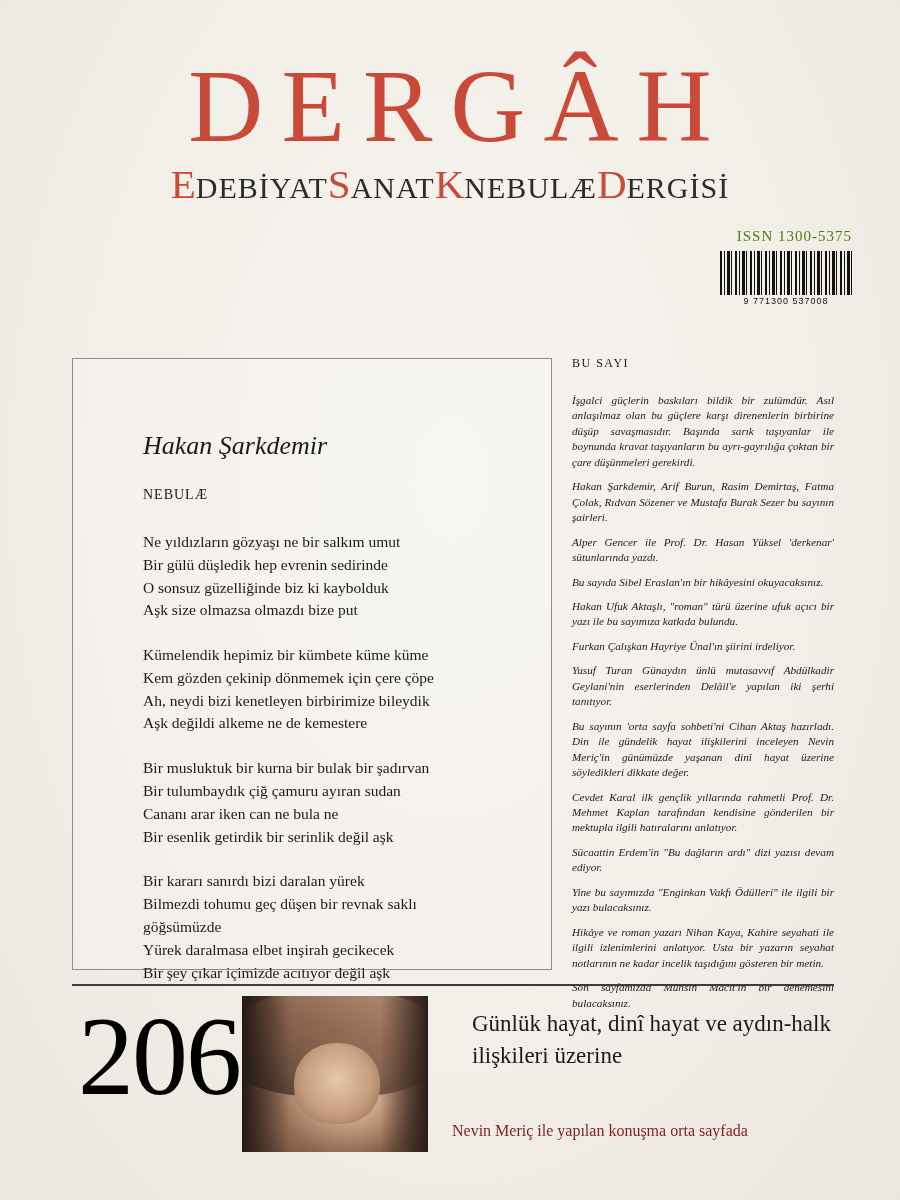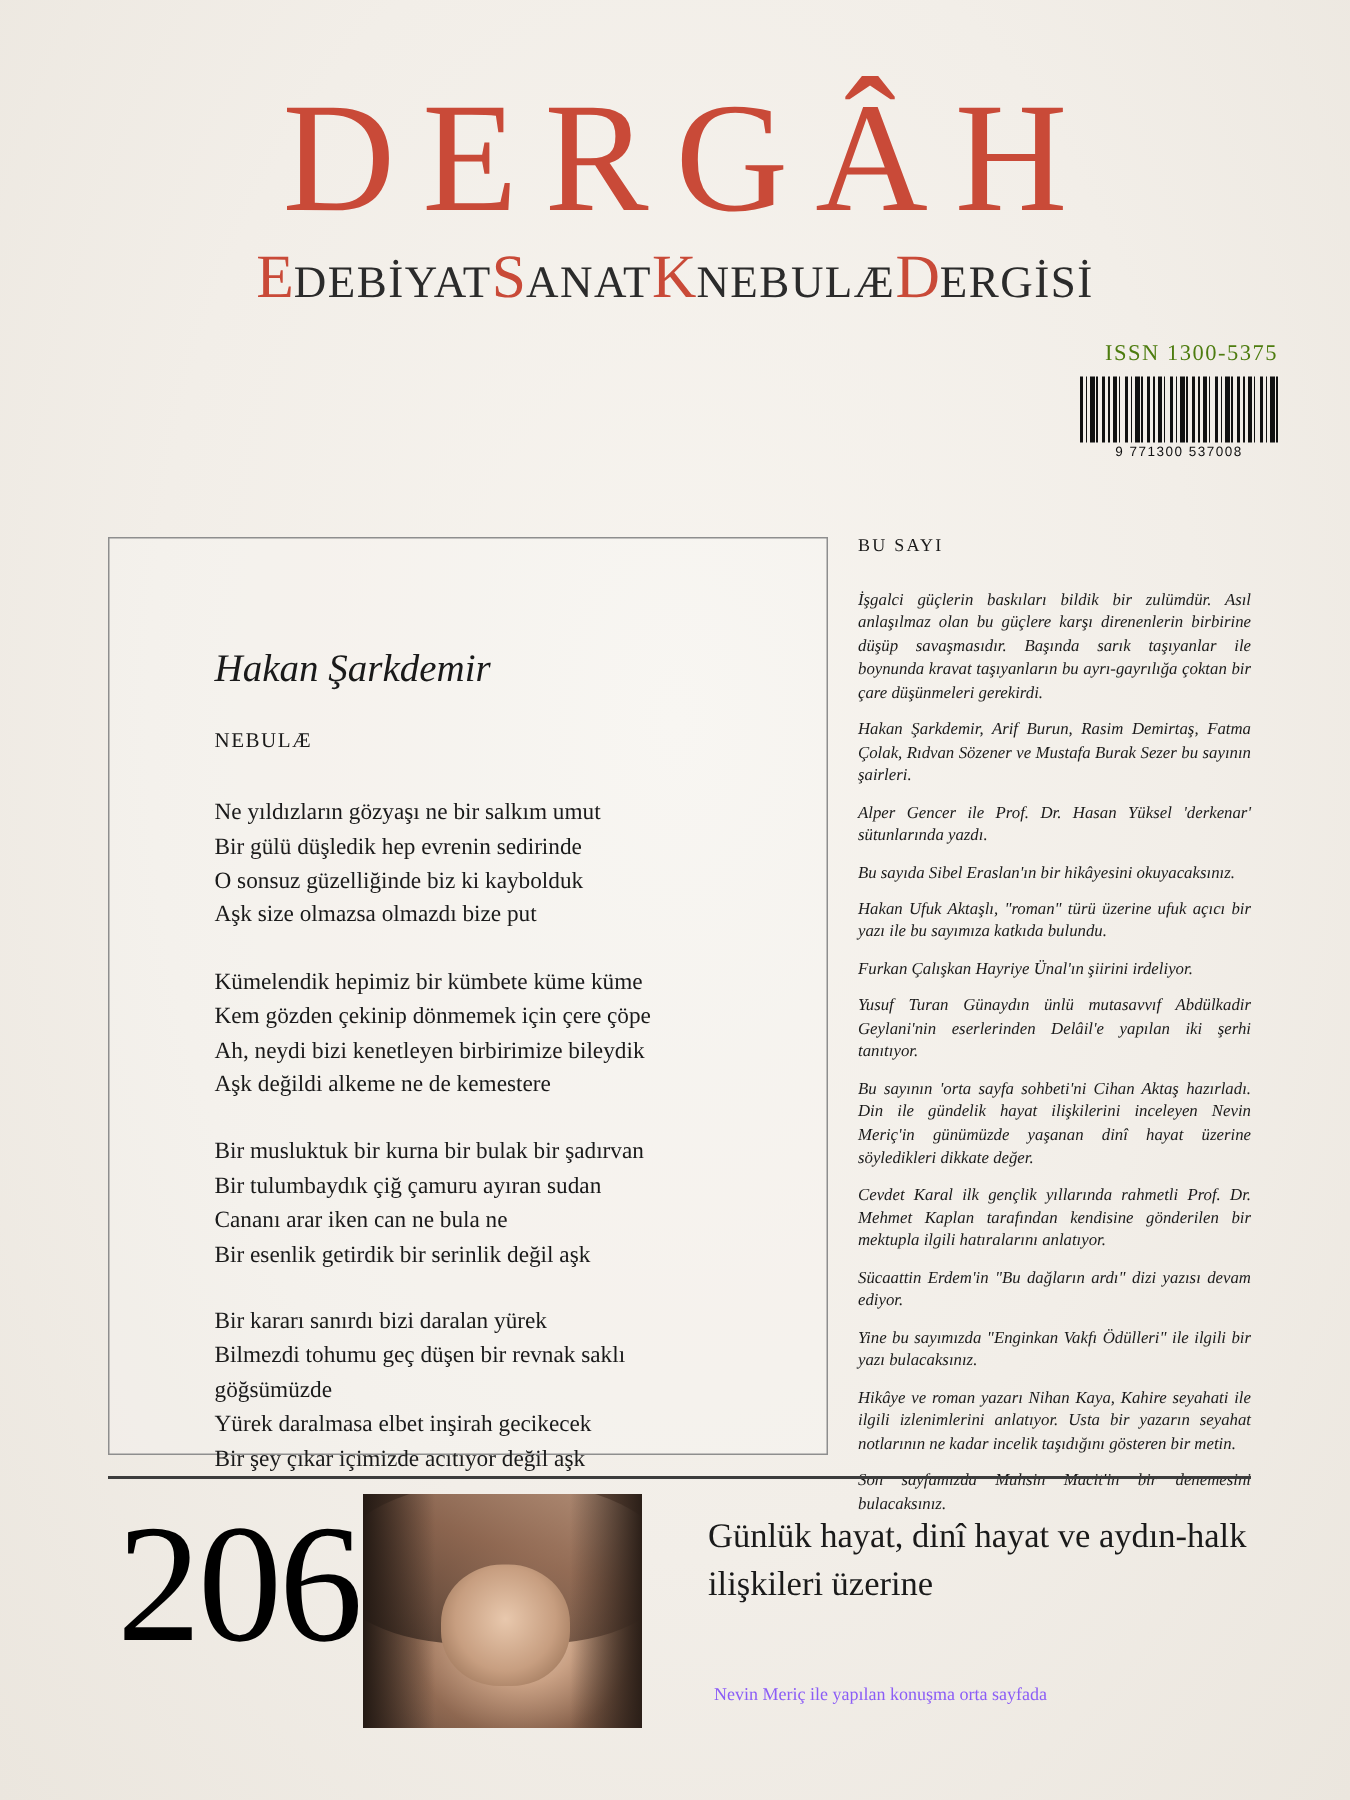--- a/index.html
+++ b/index.html
@@ -230,23 +230,22 @@
     line-height: 1.38;
     color: #1a1a1a;
     margin-left: 20px;
   }
   .subline {
     position: absolute;
     left: 452px;
     top: 1122px;
     width: 400px;
     font-family: "Liberation Serif", serif;
-    font-size: 12px;
-    color: #8b5cf6;
-    margin-left: 24px;
+    font-size: 16px;
+    color: #7f1d1d;
   }
 </style>
 </head>
 <body>
 
 <div class="paper"></div>
 
 <div class="content">
 
   <div class="masthead">

